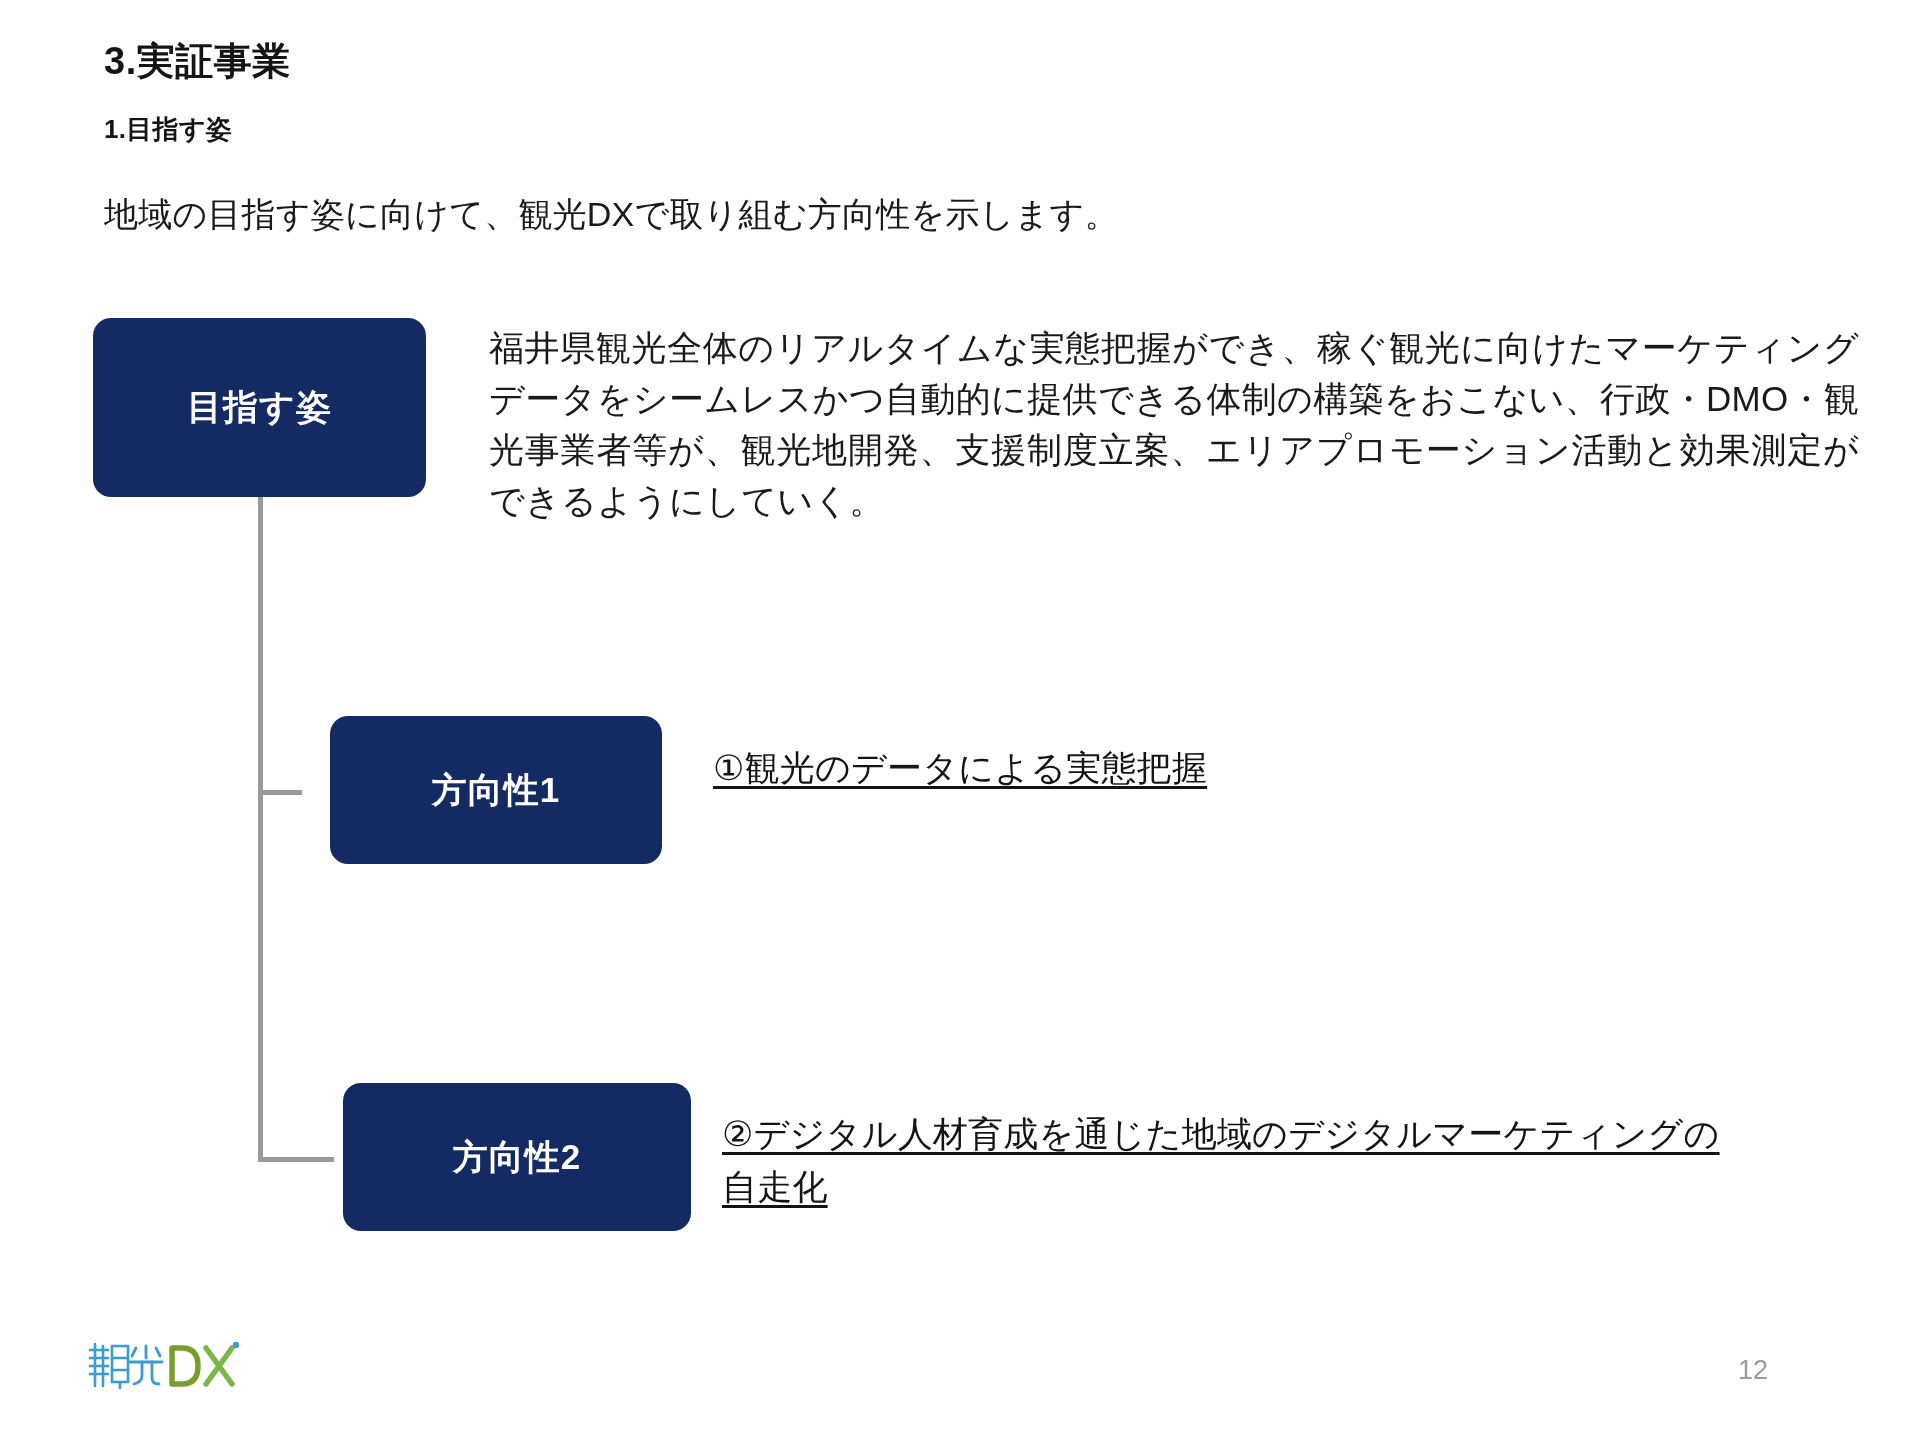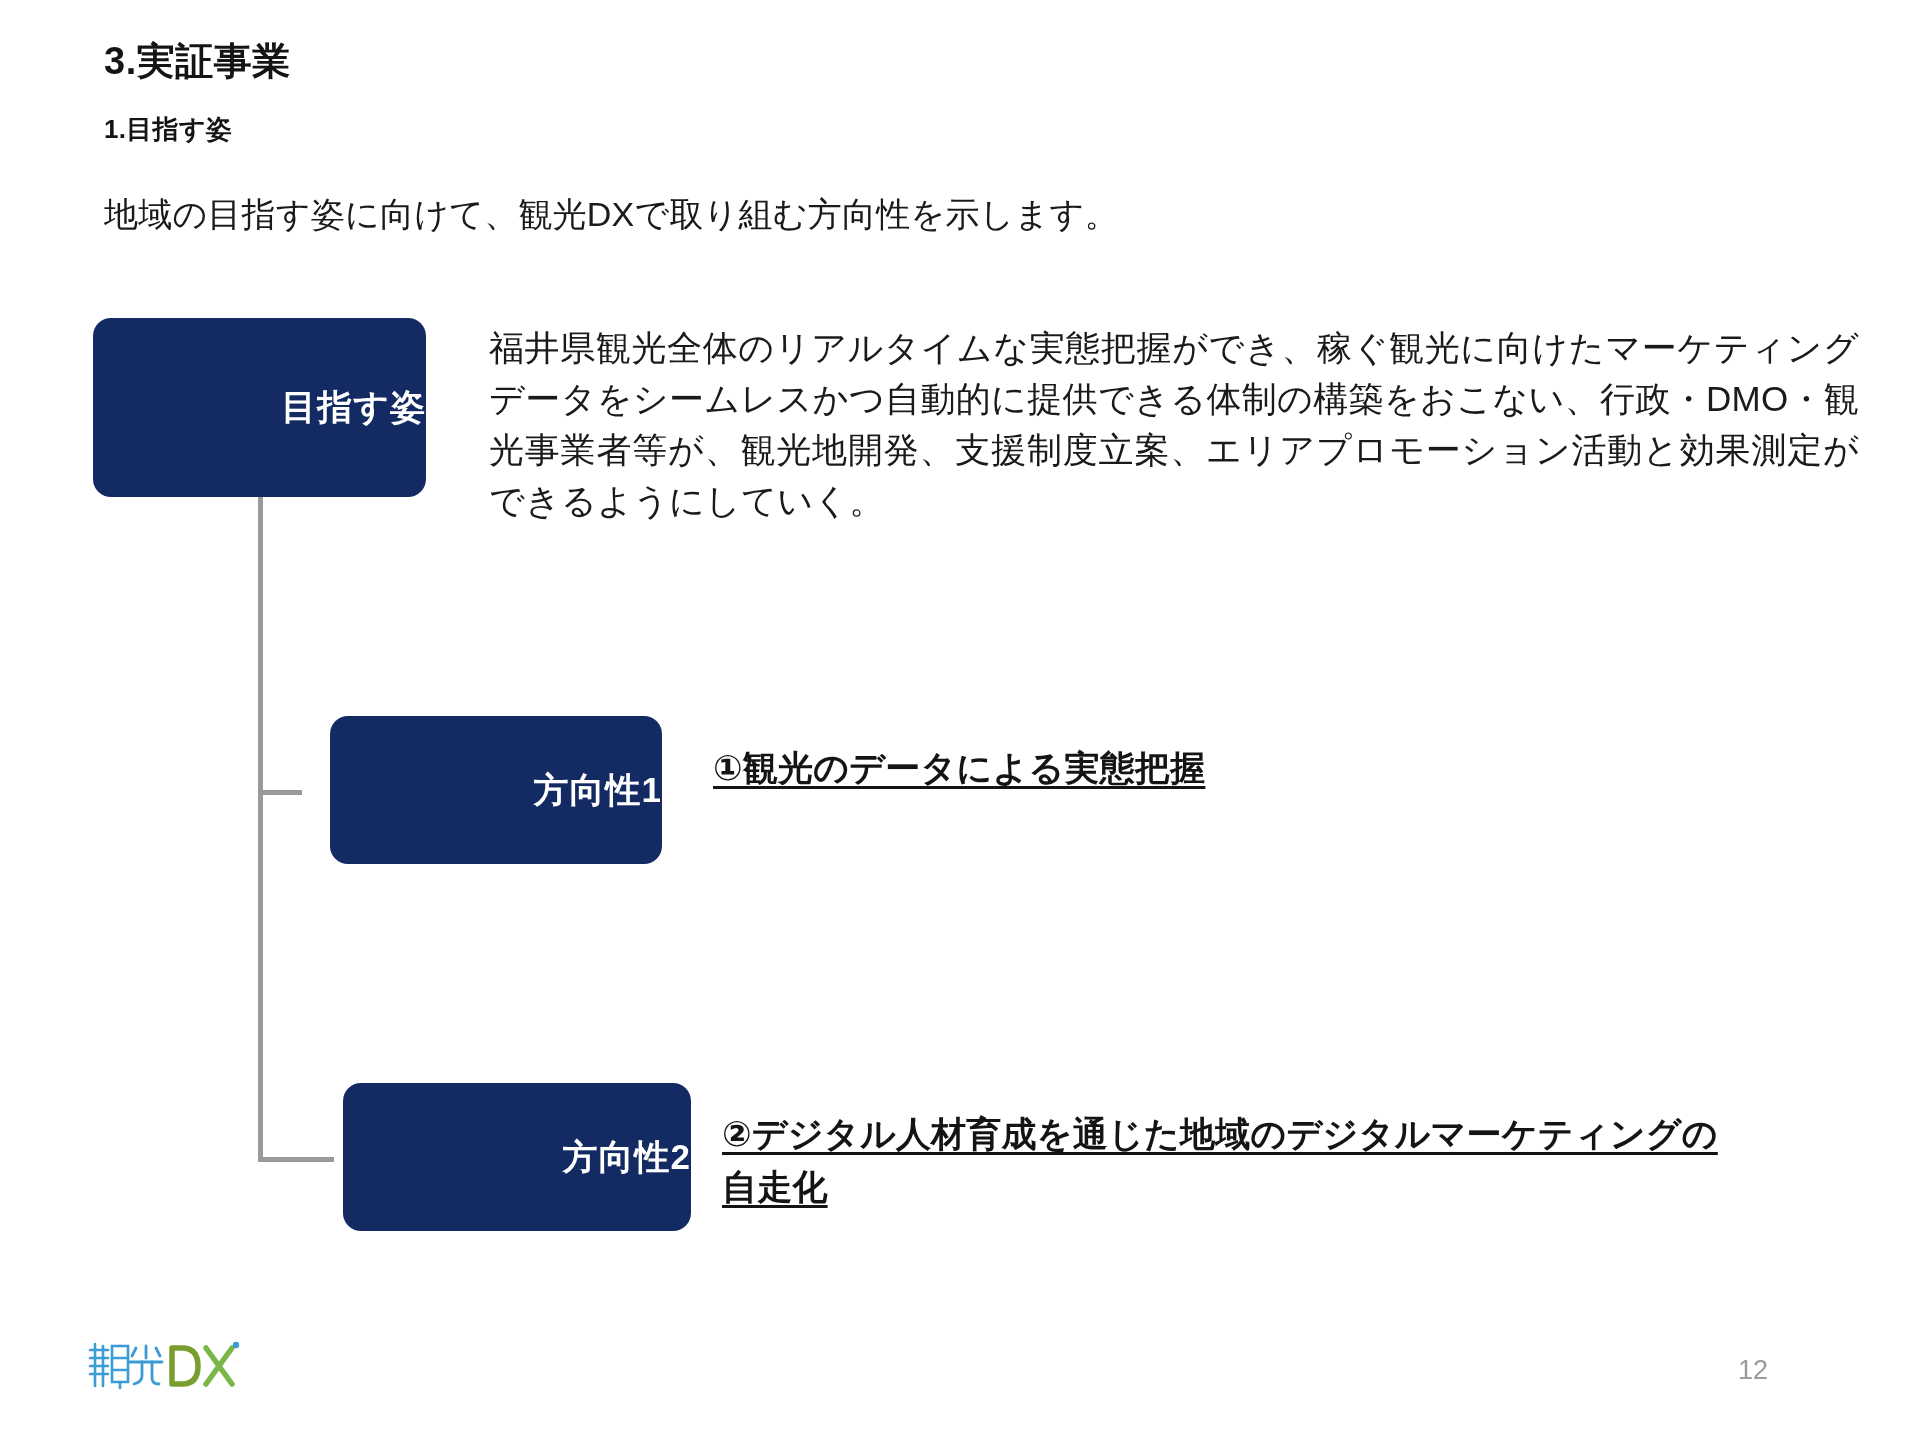--- a/index.html
+++ b/index.html
@@ -81,21 +81,21 @@
     width: 76px;
   }
 
   
   .nav-box {
     position: absolute;
     background: #132a63;
     border-radius: 18px;
     display: flex;
     align-items: center;
-    justify-content: flex-end;
+    justify-content: center;
     color: #ffffff;
     font-weight: 700;
     letter-spacing: 1px;
   }
   .nav-box.goal {
     left: 93px;
     top: 318px;
     width: 333px;
     height: 179px;
     font-size: 35px;
@@ -126,21 +126,21 @@
     letter-spacing: 0.2px;
     color: #1a1a1a;
     text-align: justify;
     text-justify: inter-character;
   }
 
   
   .dir-heading {
     position: absolute;
     font-size: 35px;
-    font-weight: 700;
+    font-weight: 400;
     line-height: 1.5;
     letter-spacing: 0.2px;
     color: #141414;
   }
   .dir-heading .u {
     text-decoration: underline;
     text-decoration-thickness: 3px;
     text-underline-offset: 6px;
   }
   .dir-heading.h1 {

